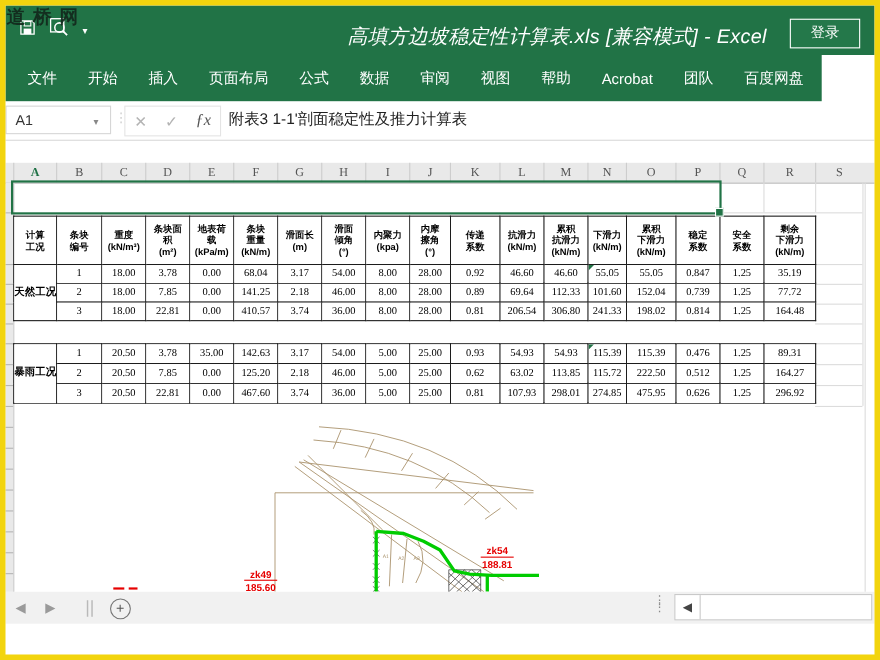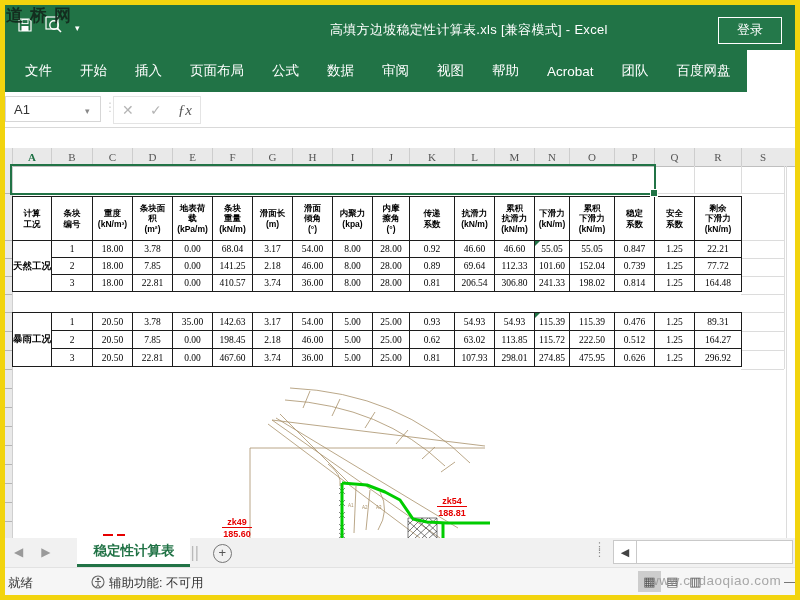--- a/index.html
+++ b/index.html
@@ -2,21 +2,21 @@
 <html><head>
 <meta charset="utf-8">
 <style>
   html,body{margin:0;padding:0;background:#fff;width:800px;height:600px;overflow:hidden;
     font-family:"Liberation Sans",sans-serif;}
   .abs{position:absolute;}
   #screen{position:relative;width:800px;height:600px;background:#fff;}
   .yb{background:#f2d40e;z-index:60;}
   
   #titlebar{left:5px;top:5px;width:790px;height:45px;background:#217346;z-index:1;}
-  #wintitle{left:325px;top:16px;color:#fff;font-size:13px;letter-spacing:.3px;}
+  #wintitle{left:311px;top:16px;color:#fff;font-size:18px;letter-spacing:.3px;font-style:italic;}
   #loginbtn{left:713px;top:12px;width:62px;height:25px;border:1px solid #fff;color:#fff;
     font-size:13px;text-align:center;line-height:24px;background:#24784a;}
   #wm-logo{left:6px;top:4px;color:rgba(18,40,28,.92);font-family:"DejaVu Serif",serif;
     font-weight:bold;font-size:17px;letter-spacing:7px;z-index:3;}
   .qat{color:#fff;}
   
   #ribbonrow{left:5px;top:50px;width:742px;height:42px;background:#217346;display:flex;
     align-items:center;padding-left:6px;box-sizing:border-box;z-index:1;}
   .rtab{padding:0 14px;color:#fff;font-size:13.5px;white-space:nowrap;}
   
@@ -125,20 +125,21 @@
 
   <div class="abs" id="fbar">
     <div class="abs" id="namebox">A1</div>
     <div class="abs" id="namecaret">▾</div>
     <div class="abs" id="fsep">⋮</div>
     <div class="abs" id="fbtns">
       <span class="fbx">✕</span>
       <span class="fbx">✓</span>
       <span class="fx">ƒx</span>
     </div>
+    <div class="abs" id="ftext">附表3 1-1'剖面稳定性及推力计算表</div>
   </div>
 
   <div class="abs" id="colhead">
       <div class="collbl sel" style="left: 7px; width: 39px;">A</div>
       <div class="collbl" style="left: 46px; width: 41px;">B</div>
       <div class="collbl" style="left: 87px; width: 40px;">C</div>
       <div class="collbl" style="left: 127px; width: 40px;">D</div>
       <div class="collbl" style="left: 167px; width: 40px;">E</div>
       <div class="collbl" style="left: 207px; width: 40px;">F</div>
       <div class="collbl" style="left: 247px; width: 40px;">G</div>
@@ -311,21 +312,21 @@
           <td class="num">54.00</td>
           <td class="num">8.00</td>
           <td class="num">28.00</td>
           <td class="num">0.92</td>
           <td class="num">46.60</td>
           <td class="num">46.60</td>
           <td class="num flag">55.05</td>
           <td class="num">55.05</td>
           <td class="num">0.847</td>
           <td class="num">1.25</td>
-          <td class="num">22.21</td>
+          <td class="num">35.19</td>
         </tr>
         <tr style="height: 17px;">
           <td class="num">2</td>
           <td class="num">18.00</td>
           <td class="num">7.85</td>
           <td class="num">0.00</td>
           <td class="num">141.25</td>
           <td class="num">2.18</td>
           <td class="num">46.00</td>
           <td class="num">8.00</td>
@@ -400,21 +401,21 @@
           <td class="num">115.39</td>
           <td class="num">0.476</td>
           <td class="num">1.25</td>
           <td class="num">89.31</td>
         </tr>
         <tr style="height: 18px;">
           <td class="num">2</td>
           <td class="num">20.50</td>
           <td class="num">7.85</td>
           <td class="num">0.00</td>
-          <td class="num">198.45</td>
+          <td class="num">125.20</td>
           <td class="num">2.18</td>
           <td class="num">46.00</td>
           <td class="num">5.00</td>
           <td class="num">25.00</td>
           <td class="num">0.62</td>
           <td class="num">63.02</td>
           <td class="num">113.85</td>
           <td class="num">115.72</td>
           <td class="num">222.50</td>
           <td class="num">0.512</td>
@@ -497,41 +498,24 @@
       <rect x="13" y="156" width="10" height="2" stroke="none"></rect>
       <rect x="27" y="156" width="8" height="2" stroke="none"></rect>
     </g>
   </svg>
 
   <div class="abs" id="tabbar">
     <span class="navarr">◀</span>
     <span class="navarr">▶</span>
     <span style="width:18px;"></span>
     <span id="tabslot" style="display:flex;">
-        <div class="stab active">稳定性计算表</div>
         <span class="tsep">|</span>
         <span class="tsep">|</span>
       </span>
     <div id="addsheet">+</div>
   </div>
   <div class="abs" id="tabdots">⋮<br>⋮</div>
   <div class="abs" id="hscroll">
     <div class="larr">◀</div>
   </div>
 
-  <div class="abs" id="statusbar">
-    <div class="abs" id="ready">就绪</div>
-    <svg class="abs" style="left:86px;top:7px;" width="14" height="14" viewBox="0 0 14 14">
-      <circle cx="7" cy="7" r="6" fill="none" stroke="#666" stroke-width="1.1"></circle>
-      <circle cx="7" cy="4" r="1.3" fill="#666"></circle>
-      <path d="M4 6.5 h6 M7 6.5 v3 M7 9.5 l-2 3 M7 9.5 l2 3" stroke="#666" stroke-width="1" fill="none"></path>
-    </svg>
-    <div class="abs" id="acctext">辅助功能: 不可用</div>
-    <div class="abs" id="viewbtns">
-      <div class="vb on">▦</div>
-      <div class="vb">▤</div>
-      <div class="vb">▥</div>
-    </div>
-    <div class="abs" id="wm-url">www.cndaoqiao.com</div>
-    <div class="abs" id="zoomminus">—</div>
-  </div>
 
 </div>
 
 </body></html>

